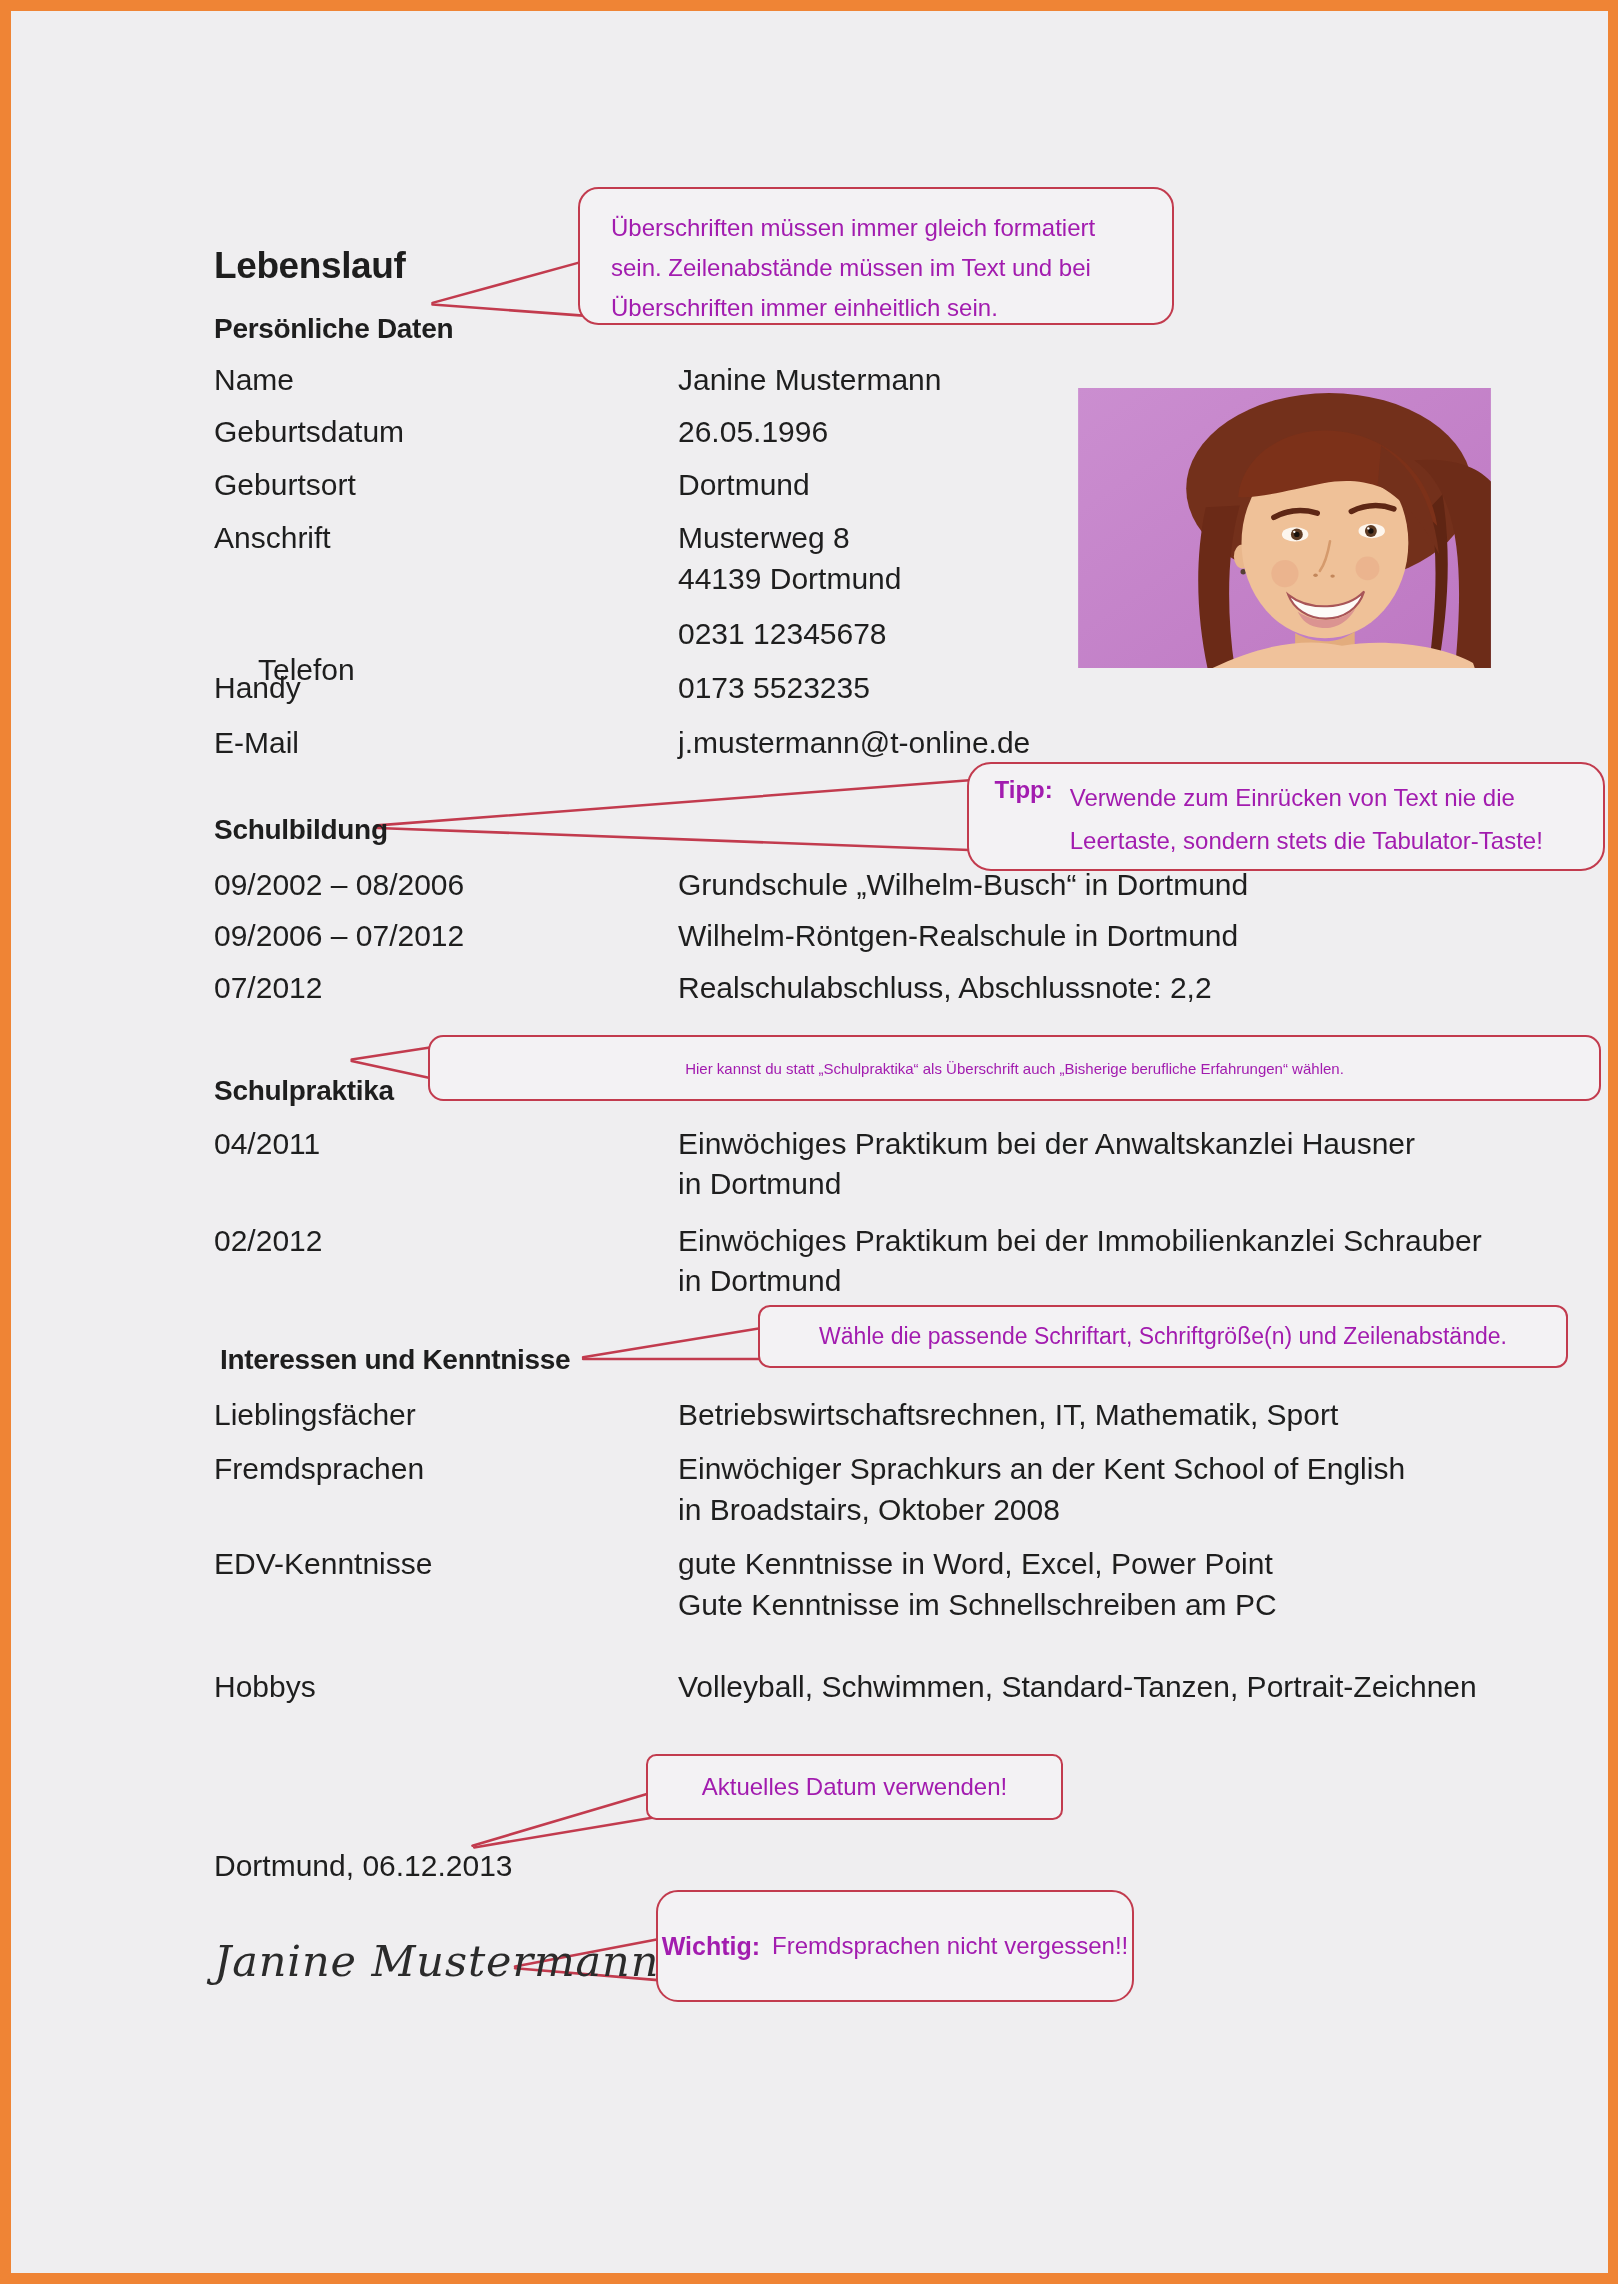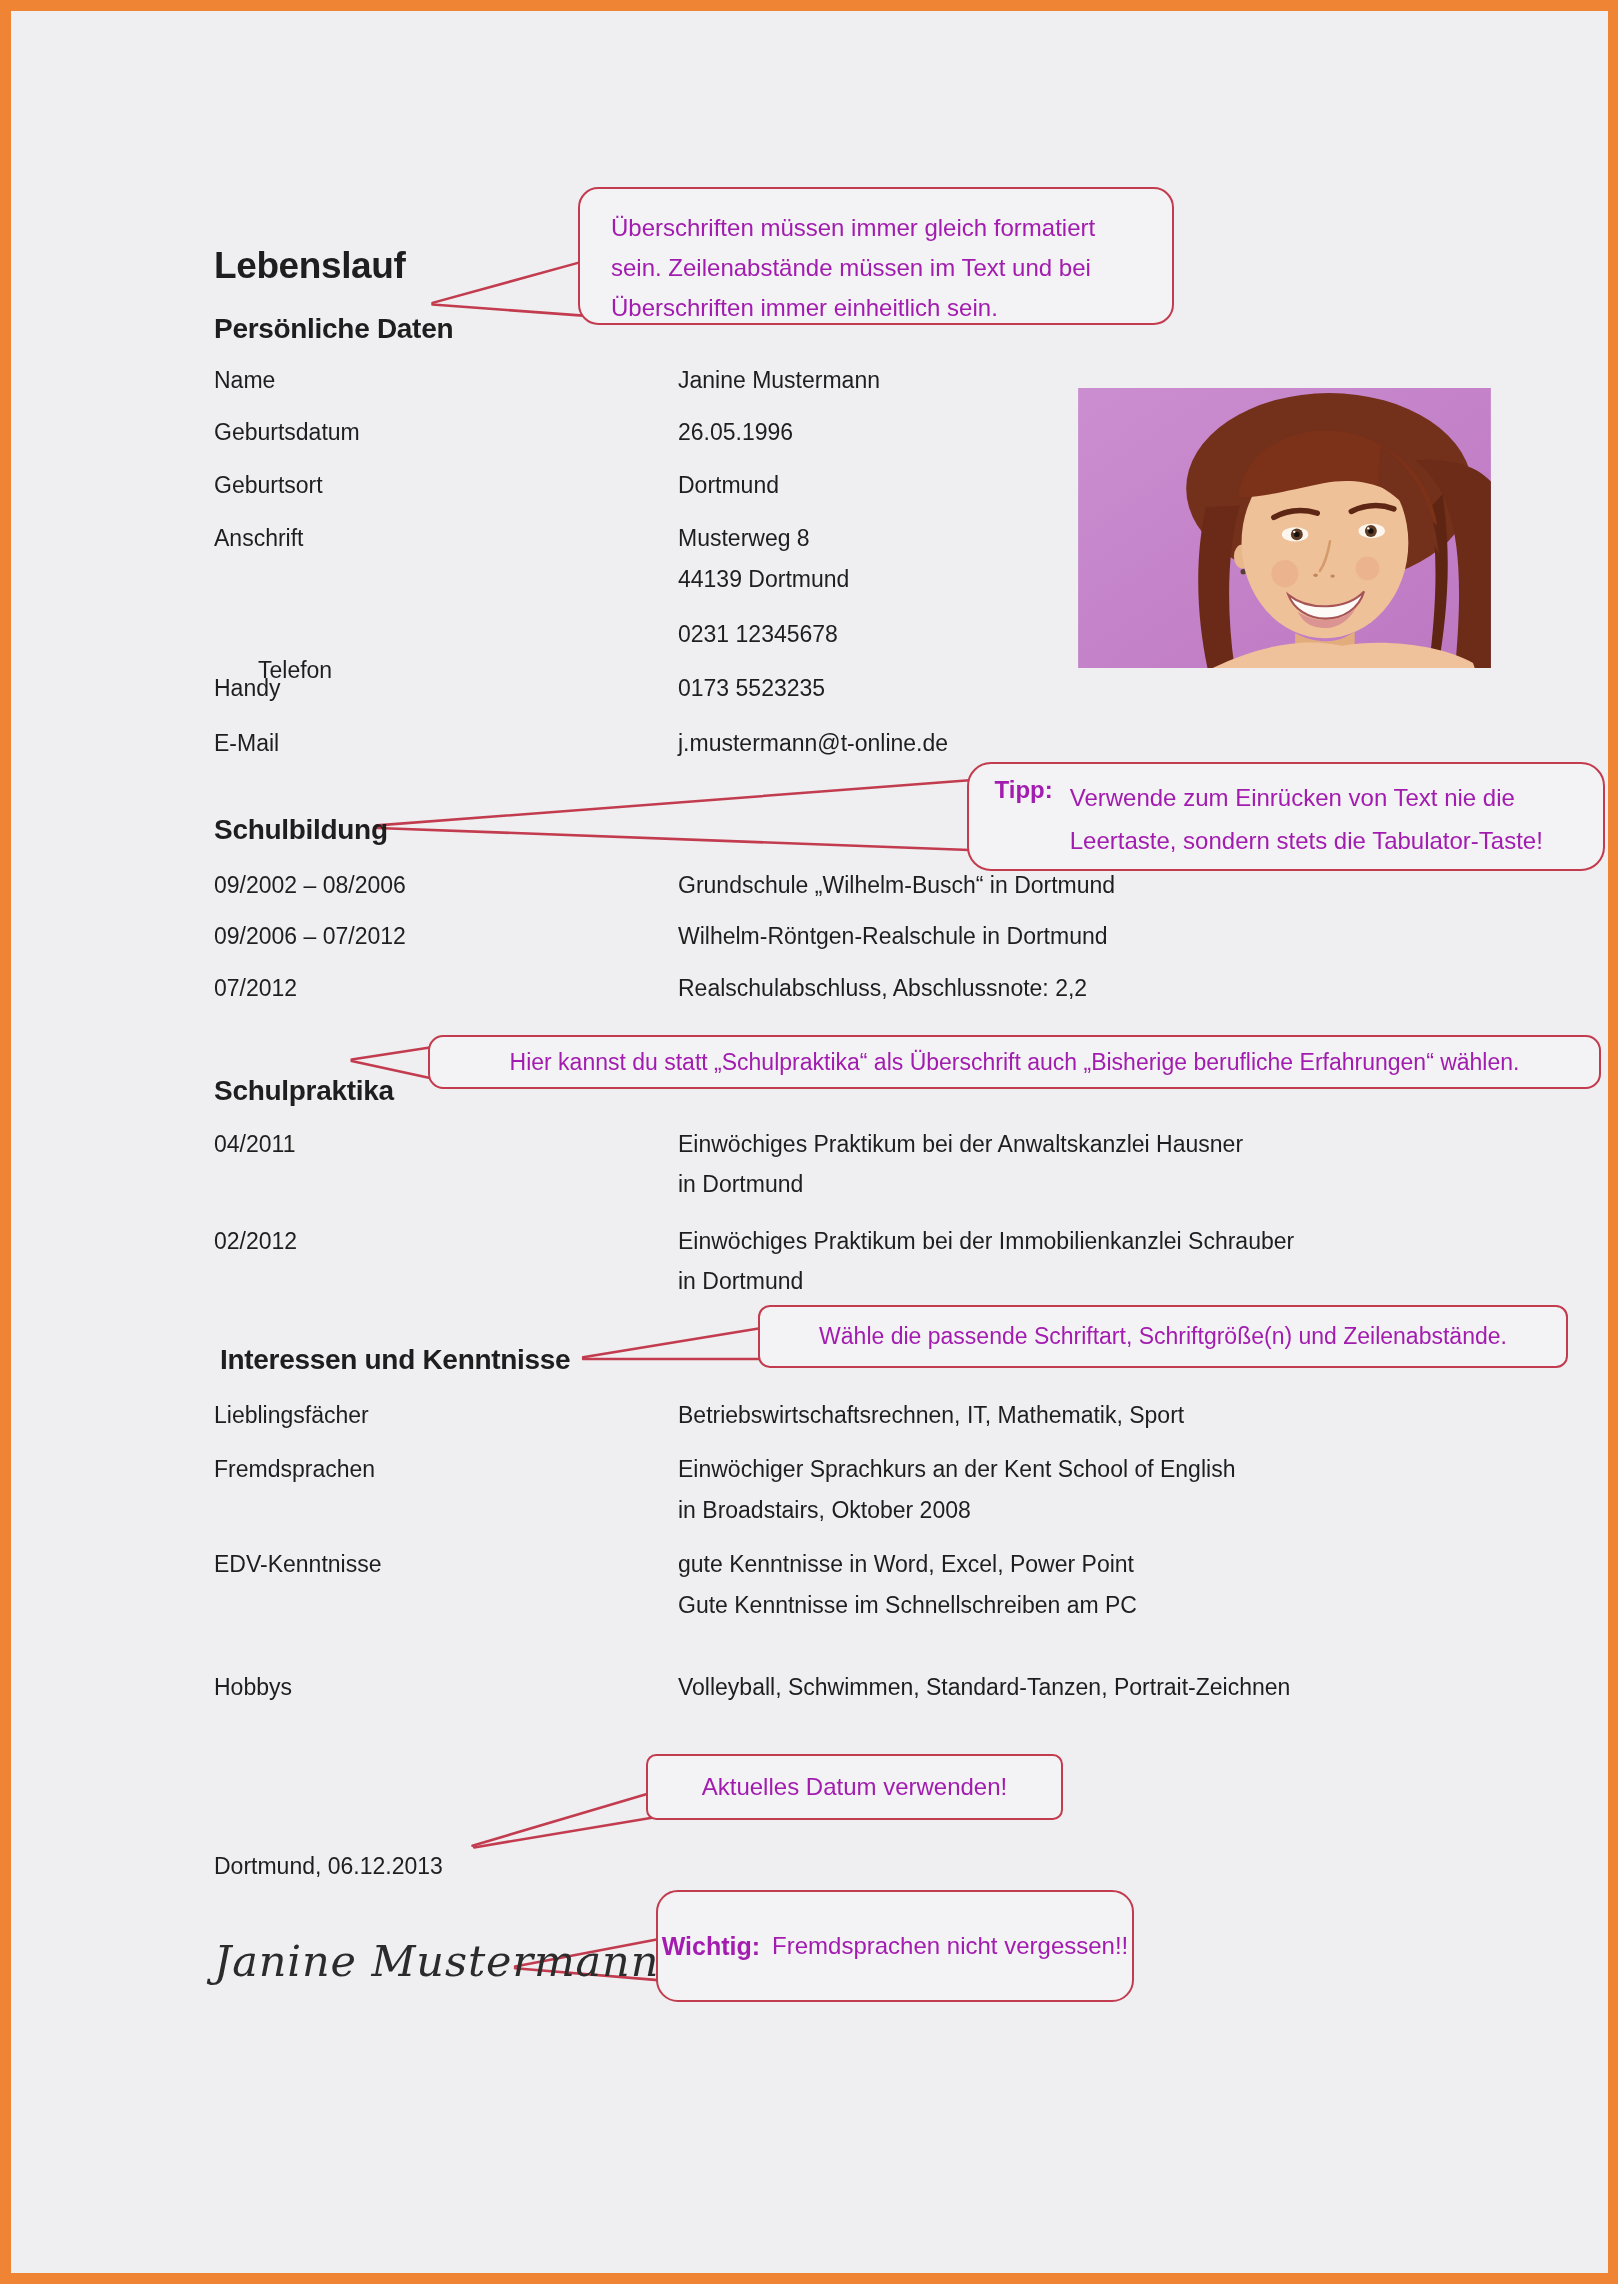--- a/index.html
+++ b/index.html
@@ -9,21 +9,21 @@
     background:#efeef0;
     border:11px solid #ef8435;
     box-sizing:border-box;
     overflow:hidden;
     font-family:"Liberation Sans", sans-serif;
     color:#1e1e1e;
   }
   .abs{position:absolute;}
   .doc-title{font-size:37px;font-weight:bold;letter-spacing:-0.4px;}
   .sec-heading{font-size:28px;font-weight:bold;letter-spacing:-0.3px;}
-  .body-text{font-size:23px;line-height:34px;white-space:nowrap;}
+  .body-text{font-size:30px;line-height:34px;white-space:nowrap;}
   .label-col{left:203px;}
   .value-col{left:667px;}
   .callout{
     position:absolute;
     border:2.6px solid #c23b4e;
     background:#f3f2f4;
     box-sizing:border-box;
     font-size:24px;
     color:#a21caf;
   }
@@ -168,21 +168,21 @@
 
   <div class="abs body-text label-col" style="top:857px;">09/2002 – 08/2006</div>
   <div class="abs body-text value-col" style="top:857px;">Grundschule „Wilhelm-Busch“ in Dortmund</div>
 
   <div class="abs body-text label-col" style="top:908px;">09/2006 – 07/2012</div>
   <div class="abs body-text value-col" style="top:908px;">Wilhelm-Röntgen-Realschule in Dortmund</div>
 
   <div class="abs body-text label-col" style="top:960px;">07/2012</div>
   <div class="abs body-text value-col" style="top:960px;">Realschulabschluss, Abschlussnote: 2,2</div>
 
-  <div class="callout callout-center" style="left:417px;top:1024px;width:1173px;height:54px;border-radius:15.3px;font-size:23px;">
+  <div class="callout callout-center" style="left:417px;top:1024px;width:1173px;height:66px;border-radius:15.3px;font-size:15px;">
     <span>Hier kannst du statt „Schulpraktika“ als Überschrift auch „Bisherige berufliche Erfahrungen“ wählen.</span>
   </div>
 
   <div class="abs sec-heading" style="left:203px;top:1064px;">Schulpraktika</div>
 
   <div class="abs body-text label-col" style="top:1116px;">04/2011</div>
   <div class="abs body-text value-col" style="top:1116px;">Einwöchiges Praktikum bei der Anwaltskanzlei Hausner</div>
   <div class="abs body-text value-col" style="top:1156px;">in Dortmund</div>
 
   <div class="abs body-text label-col" style="top:1213px;">02/2012</div>

